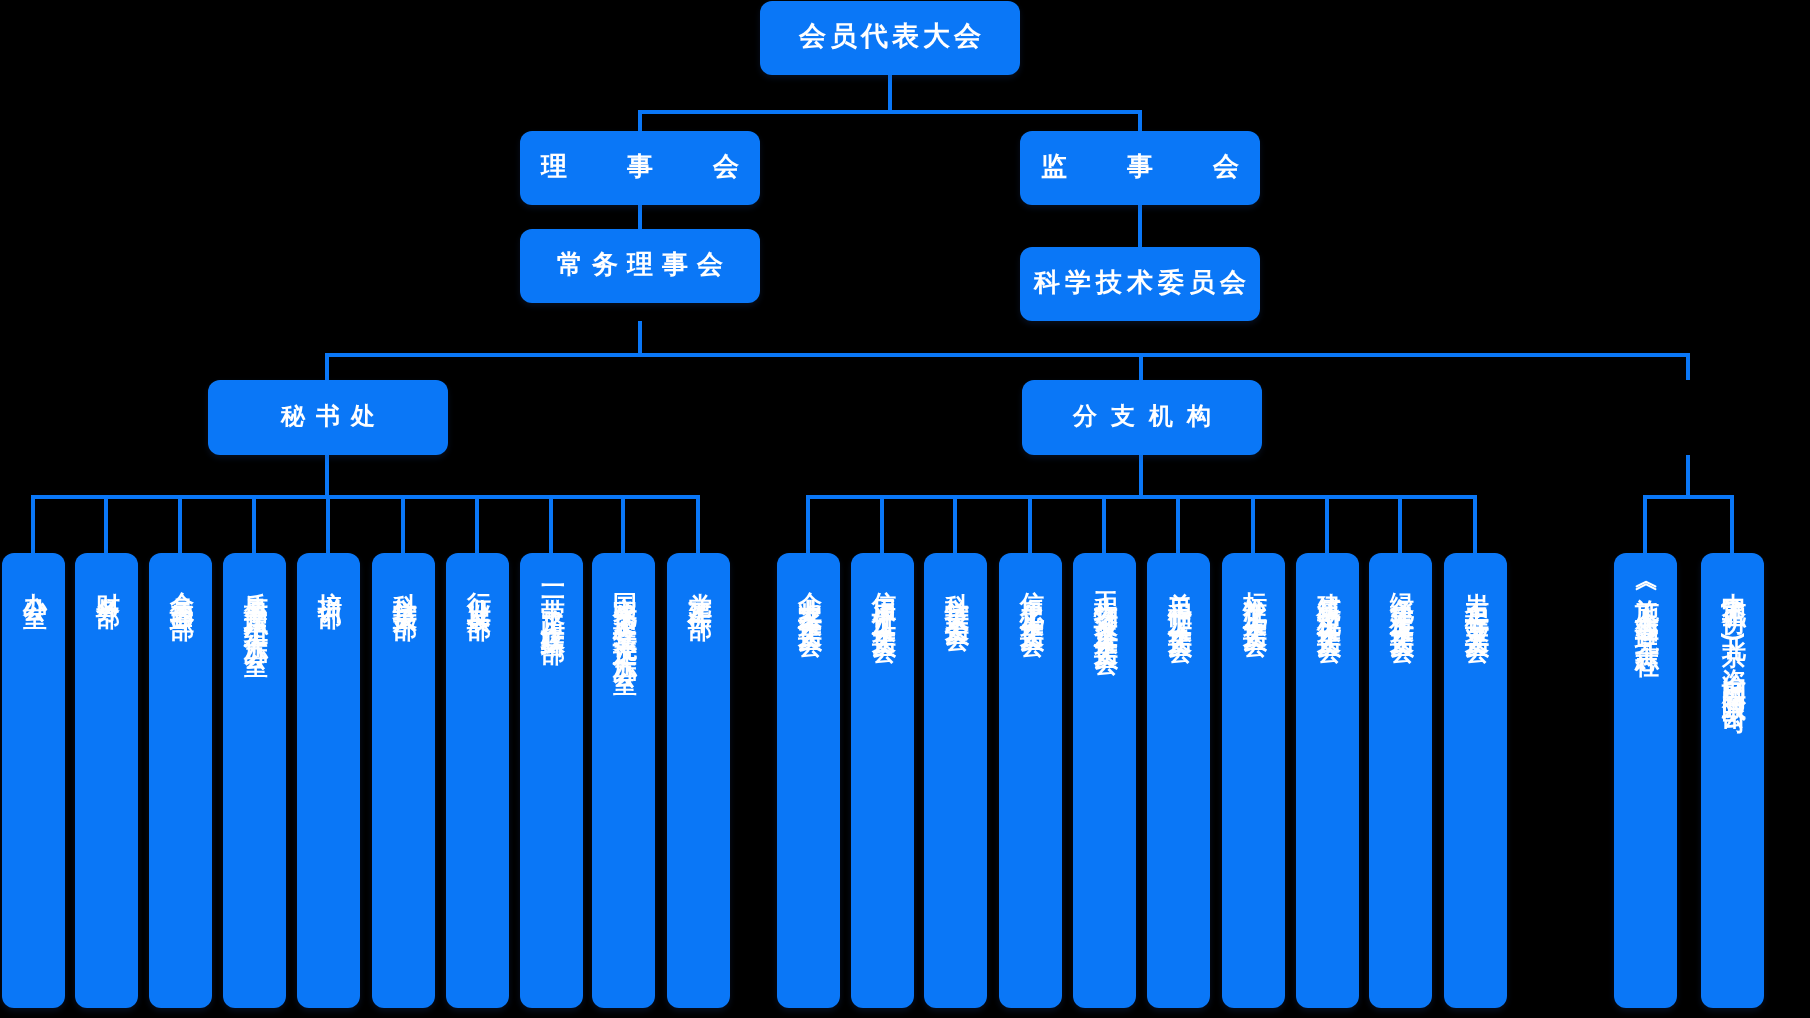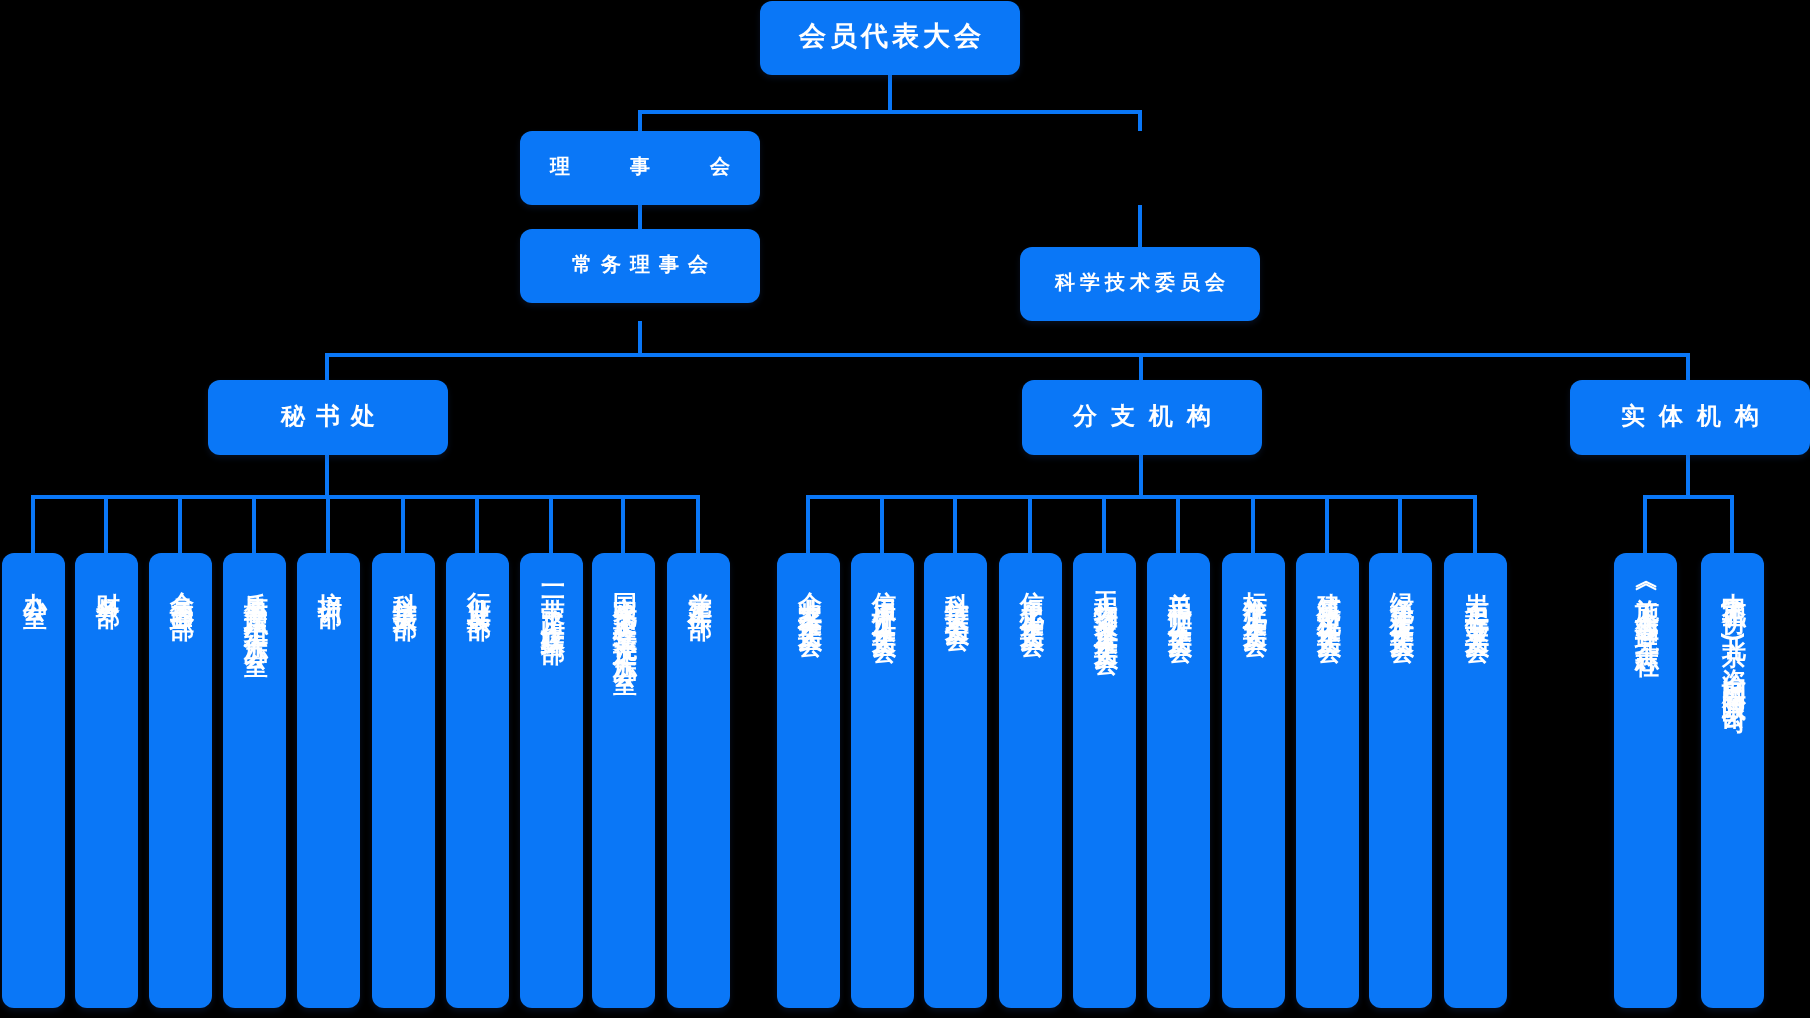--- a/index.html
+++ b/index.html
@@ -18,21 +18,21 @@
     background:#0a77f7;
     border-radius:12px;
     display:flex;align-items:center;justify-content:center;
     box-shadow:0 3px 6px rgba(30,70,140,.22);
   }
   .box .lbl{
     color:#ffffff;font-weight:700;white-space:nowrap;
     text-align:center;line-height:1;
   }
   .fs1{font-size:27px;}
-  .fs2{font-size:20px;}
+  .fs2{font-size:26px;}
   .fs3{font-size:24px;}
   .sp-xs{letter-spacing:4px;text-indent:4px;}
   .sp-sm{letter-spacing:9px;text-indent:9px;}
   .sp-md{letter-spacing:14px;text-indent:14px;}
   .sp-3c{letter-spacing:60px;text-indent:60px;}
   .sp-mi{letter-spacing:11px;text-indent:11px;}
   .sp-0{letter-spacing:5px;text-indent:5px;}
   
   .leaf{
     position:absolute;
@@ -81,40 +81,40 @@
   <div class="line" style="left:1686px;top:455px;width:4px;height:44px;"></div>
 
   <div class="box" style="left:760px;top:1px;width:260px;height:74px;">
     <span class="lbl fs1 sp-xs">会员代表大会</span>
   </div>
 
   <div class="box" style="left:520px;top:131px;width:240px;height:74px;">
     <span class="lbl fs2 sp-3c">理事会</span>
   </div>
 
+  <div class="box" style="left:1020px;top:131px;width:240px;height:74px;">
+    <span class="lbl fs2 sp-3c">监事会</span>
+  </div>
 
   <div class="box" style="left:520px;top:229px;width:240px;height:74px;">
     <span class="lbl fs2 sp-sm">常务理事会</span>
   </div>
 
   <div class="box" style="left:1020px;top:247px;width:240px;height:74px;">
     <span class="lbl fs2 sp-0">科学技术委员会</span>
   </div>
 
   <div class="box" style="left:208px;top:380px;width:240px;height:75px;">
     <span class="lbl fs3 sp-mi">秘书处</span>
   </div>
 
   <div class="box" style="left:1022px;top:380px;width:240px;height:75px;">
     <span class="lbl fs3 sp-md">分支机构</span>
   </div>
 
-  <div class="box" style="left:1570px;top:380px;width:240px;height:75px;">
-    <span class="lbl fs3 sp-md">实体机构</span>
-  </div>
 
   <div id="leaves">
       <div class="line" style="left: 31px; top: 495px; width: 669px; height: 4px;"></div>
       <div class="line" style="left: 31px; top: 495px; width: 4px; height: 58px;"></div>
       <div class="leaf" style="left: 1.5px; top: 553px; width: 63px; height: 455px;">
         <span class="vtxt">办公室</span>
       </div>
       <div class="line" style="left: 104px; top: 495px; width: 4px; height: 58px;"></div>
       <div class="leaf" style="left: 74.5px; top: 553px; width: 63px; height: 455px;">
         <span class="vtxt">财务部</span>

